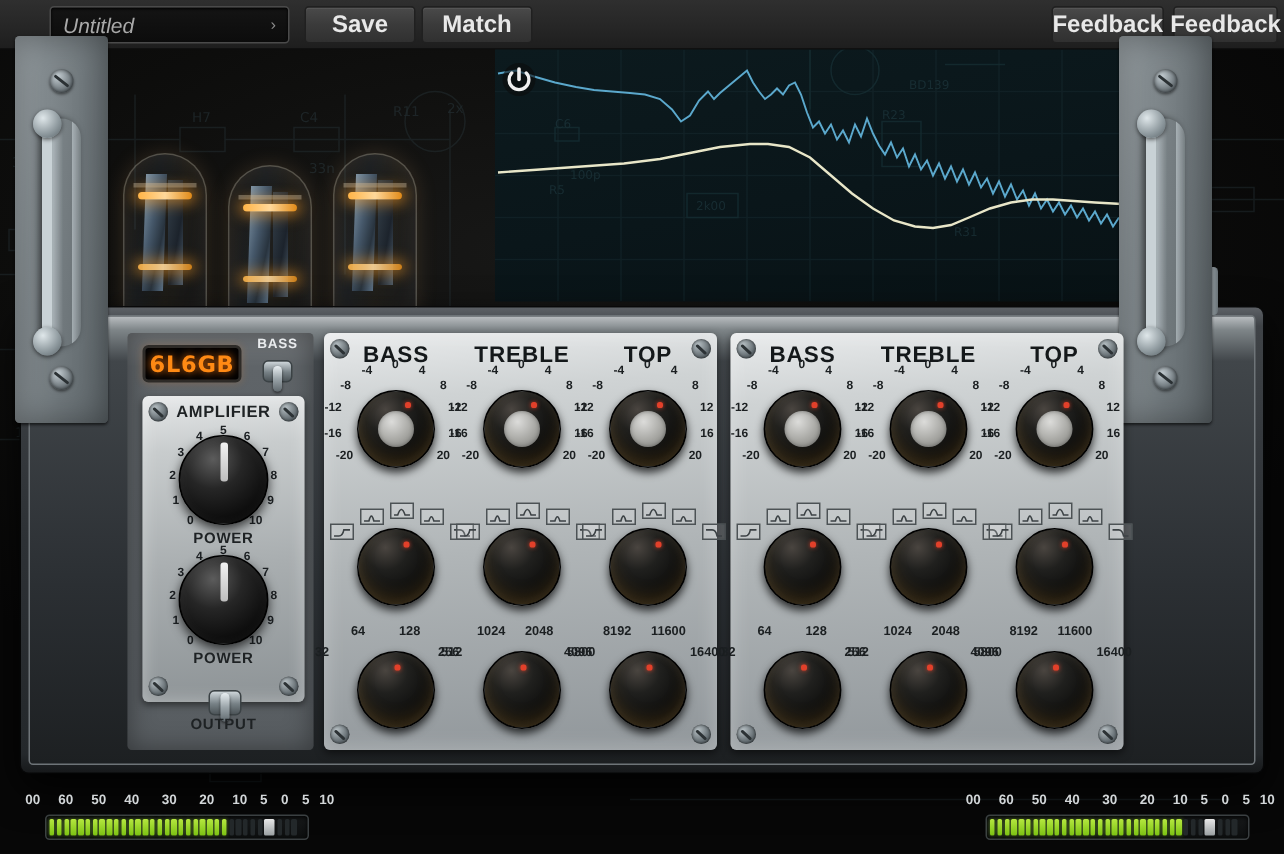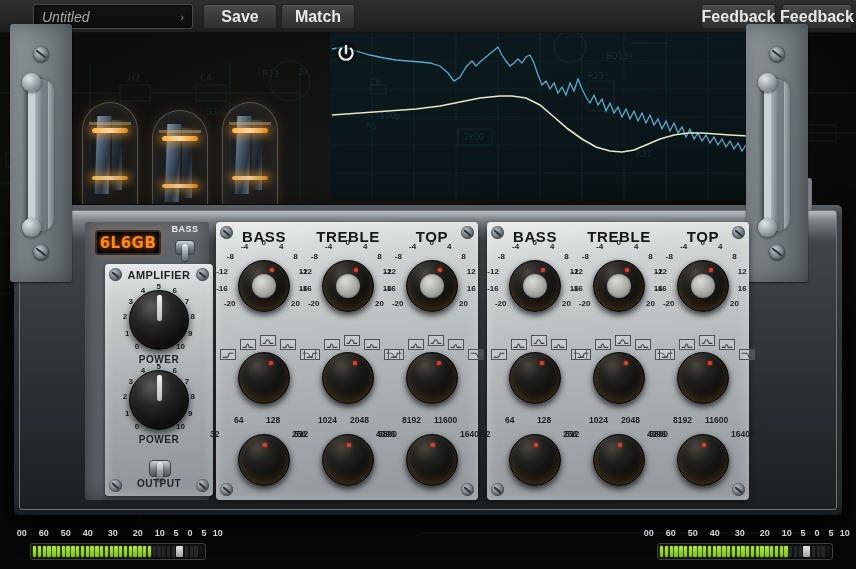--- a/index.html
+++ b/index.html
@@ -202,21 +202,21 @@
     border-radius:4px; border:1px solid #3b4245;
   }
   .toggle-sw .bat {
     position:absolute; left:7px; top:11px; width:6px; height:17px;
     background:linear-gradient(180deg,#e8eef1,#9aa4a9 50%,#616a6f);
     border-radius:3px; box-shadow:0 1px 2px rgba(0,0,0,.6);
   }
   #link-switch { left:90px; top:11px; }
 
   .amp-sub {
-    position:absolute; left:20px; top:42px; width:108px; height:232px;
+    position:absolute; left:10px; top:42px; width:108px; height:204px;
     background:linear-gradient(175deg,#e6e8e9 0%,#c8cccd 18%,#a9aeb0 55%,#8d9396 100%);
     border-radius:4px;
     box-shadow:inset 0 0 12px rgba(255,255,255,.35), 0 2px 5px rgba(0,0,0,.5);
   }
   .panel-screw {
     position:absolute; width:13px; height:13px; border-radius:50%;
     background:radial-gradient(circle at 34% 30%, #b7c0c4, #636c71 62%, #363d40);
     box-shadow:inset 0 0 2px rgba(0,0,0,.7);
   }
   .panel-screw::after {

